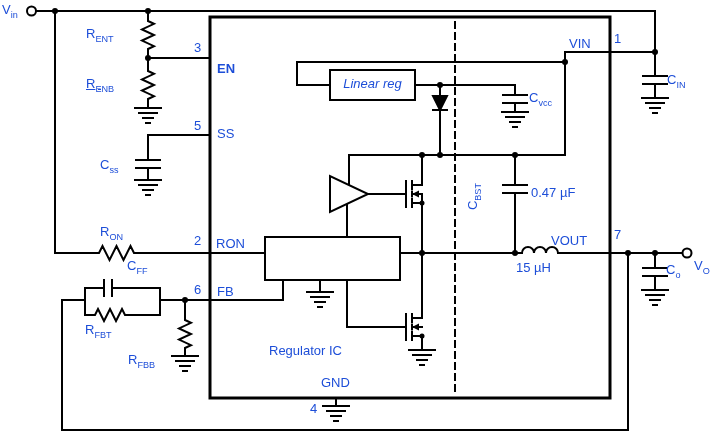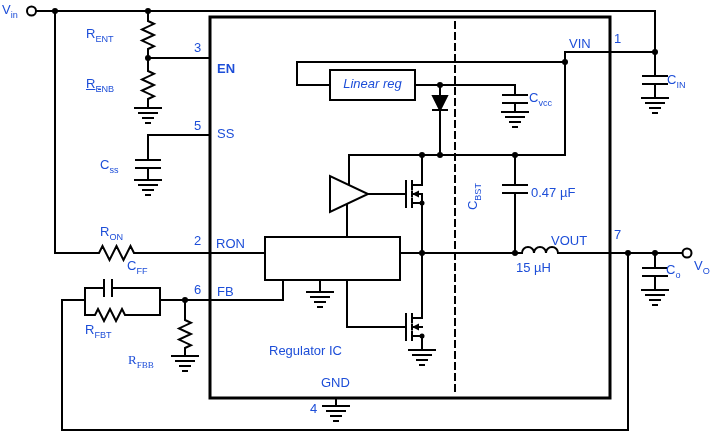--- a/index.html
+++ b/index.html
@@ -131,21 +131,21 @@
 
   <div class="lbl" style="left:2px; top:3px;"><span>V</span><sub>in</sub></div>
   <div class="lbl" style="left:694px; top:259px;"><span>V</span><sub>O</sub></div>
 
   <div class="lbl" style="left:86px; top:27px;"><span>R</span><sub>ENT</sub></div>
   <div class="lbl" style="left:86px; top:77px;text-decoration:underline;"><span>R</span><sub>ENB</sub></div>
   <div class="lbl" style="left:100px; top:158px;"><span>C</span><sub>ss</sub></div>
   <div class="lbl" style="left:100px; top:225px;"><span>R</span><sub>ON</sub></div>
   <div class="lbl" style="left:127px; top:259px;"><span>C</span><sub>FF</sub></div>
   <div class="lbl" style="left:85px; top:323px;"><span>R</span><sub>FBT</sub></div>
-  <div class="lbl" style="left:128px; top:353px;font-family:Liberation Serif, serif;"><span>R</span><sub>FBB</sub></div>
+  <div class="lbl" style="left:128px; top:353px;"><span>R</span><sub>FBB</sub></div>
   <div class="lbl" style="left:529px; top:91px;"><span>C</span><sub>vcc</sub></div>
   <div class="lbl rot center" style="left:452px; top:188px; width:46px;"><span>C</span><sub>BST</sub></div>
   <div class="lbl" style="left:531px; top:186px;">0.47 µF</div>
   <div class="lbl" style="left:516px; top:261px;">15 µH</div>
   <div class="lbl" style="left:667px; top:73px;"><span>C</span><sub>IN</sub></div>
   <div class="lbl" style="left:666px; top:263px;"><span>C</span><sub>o</sub></div>
 
   <div class="lbl" style="left:194px; top:41px;">3</div>
   <div class="lbl" style="left:194px; top:119px;">5</div>
   <div class="lbl" style="left:194px; top:234px;">2</div>

